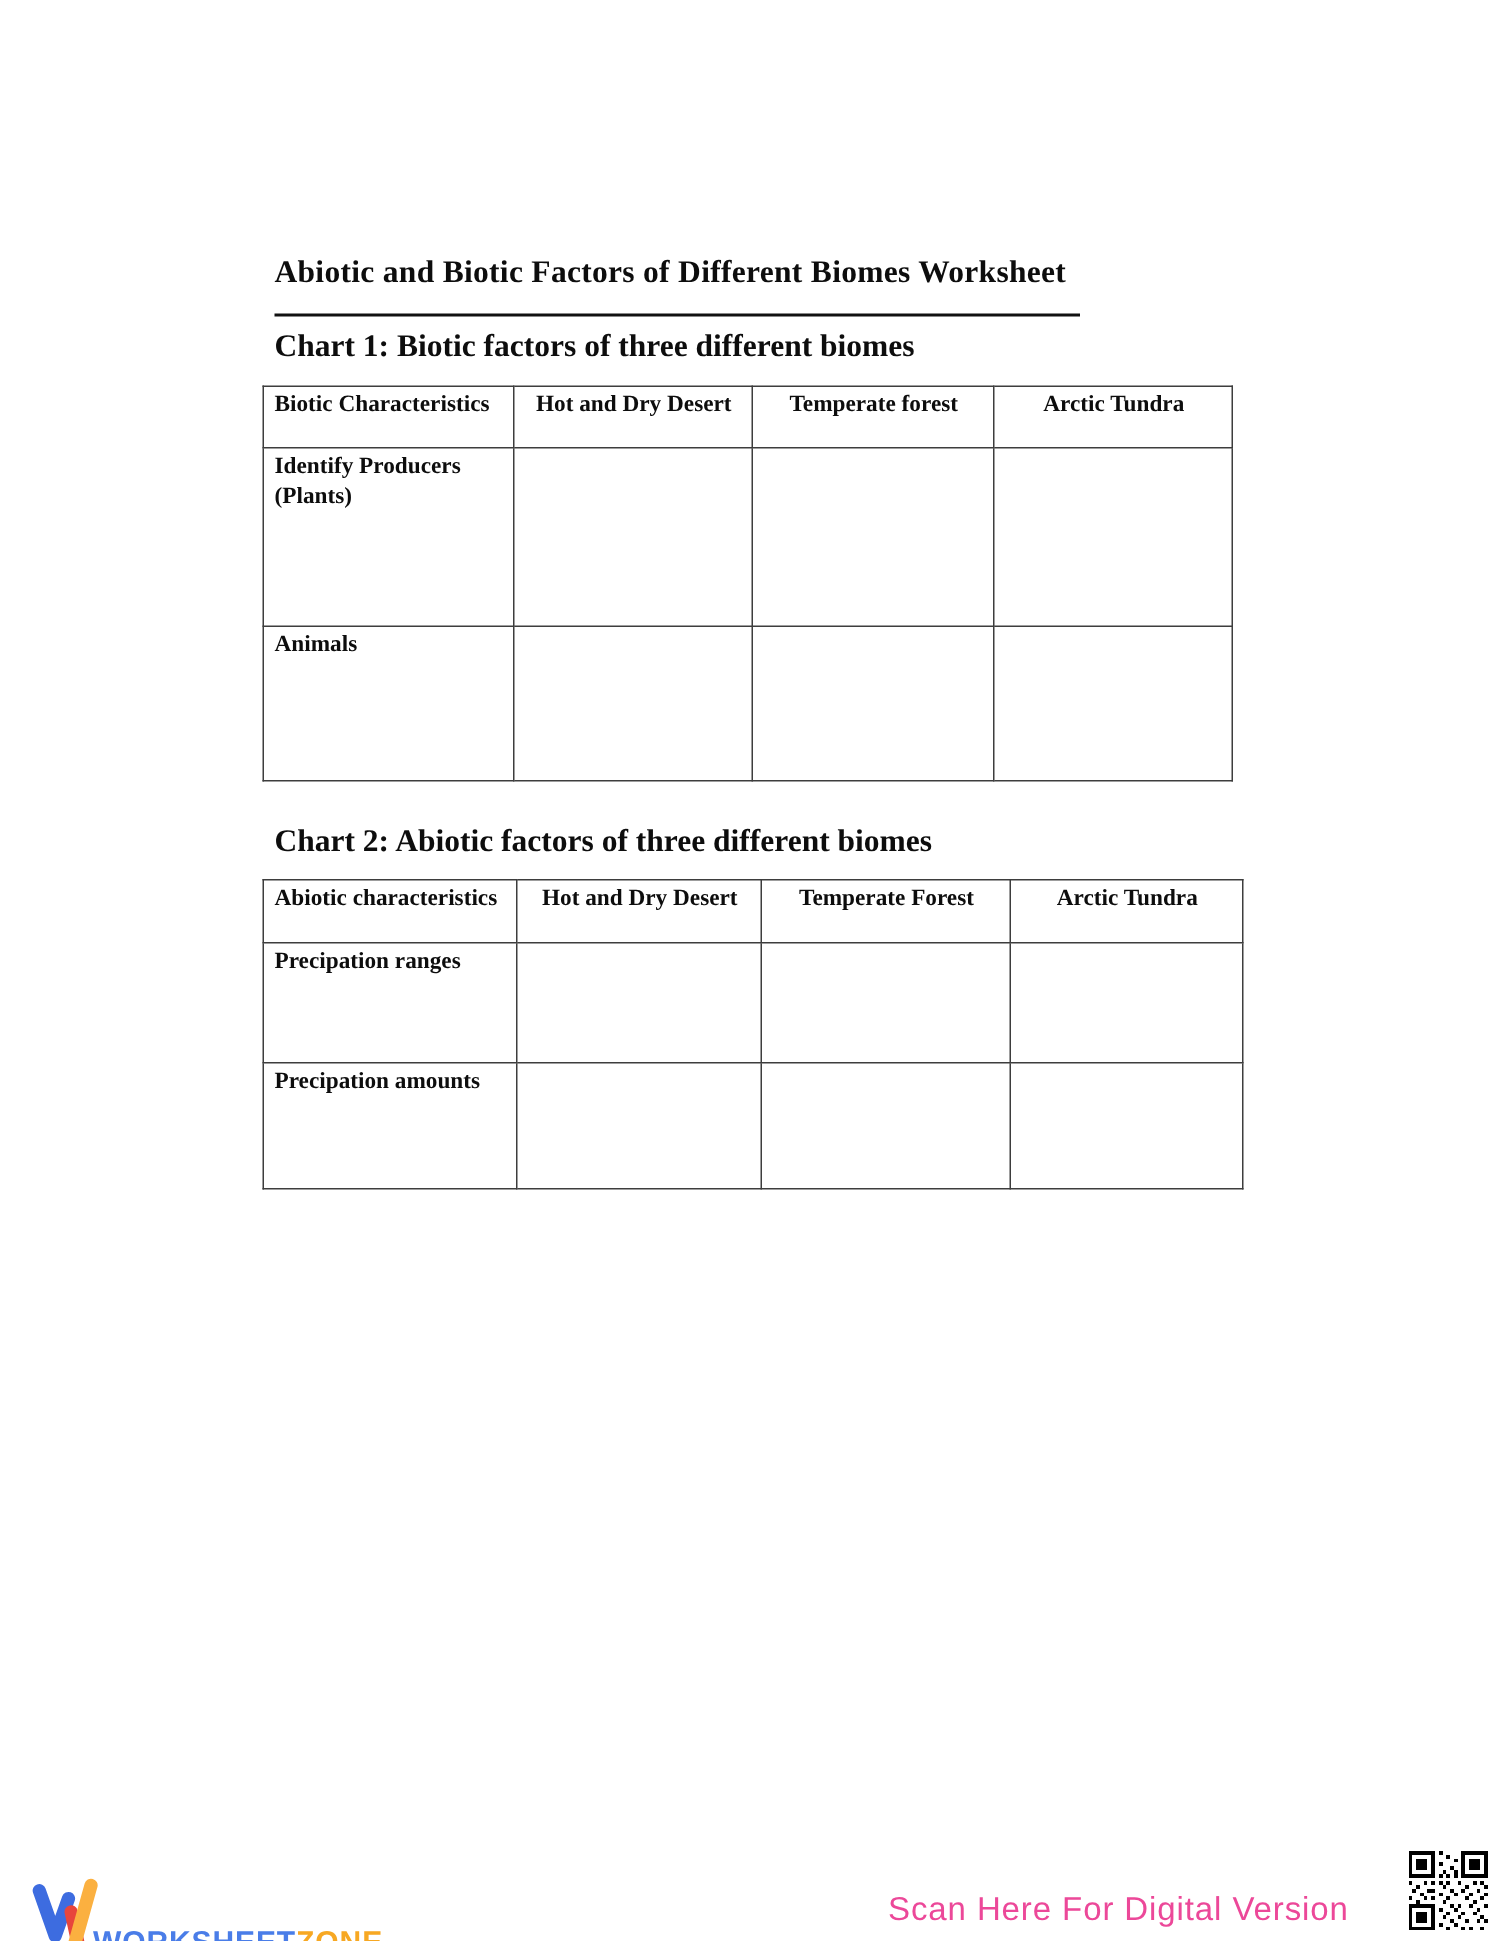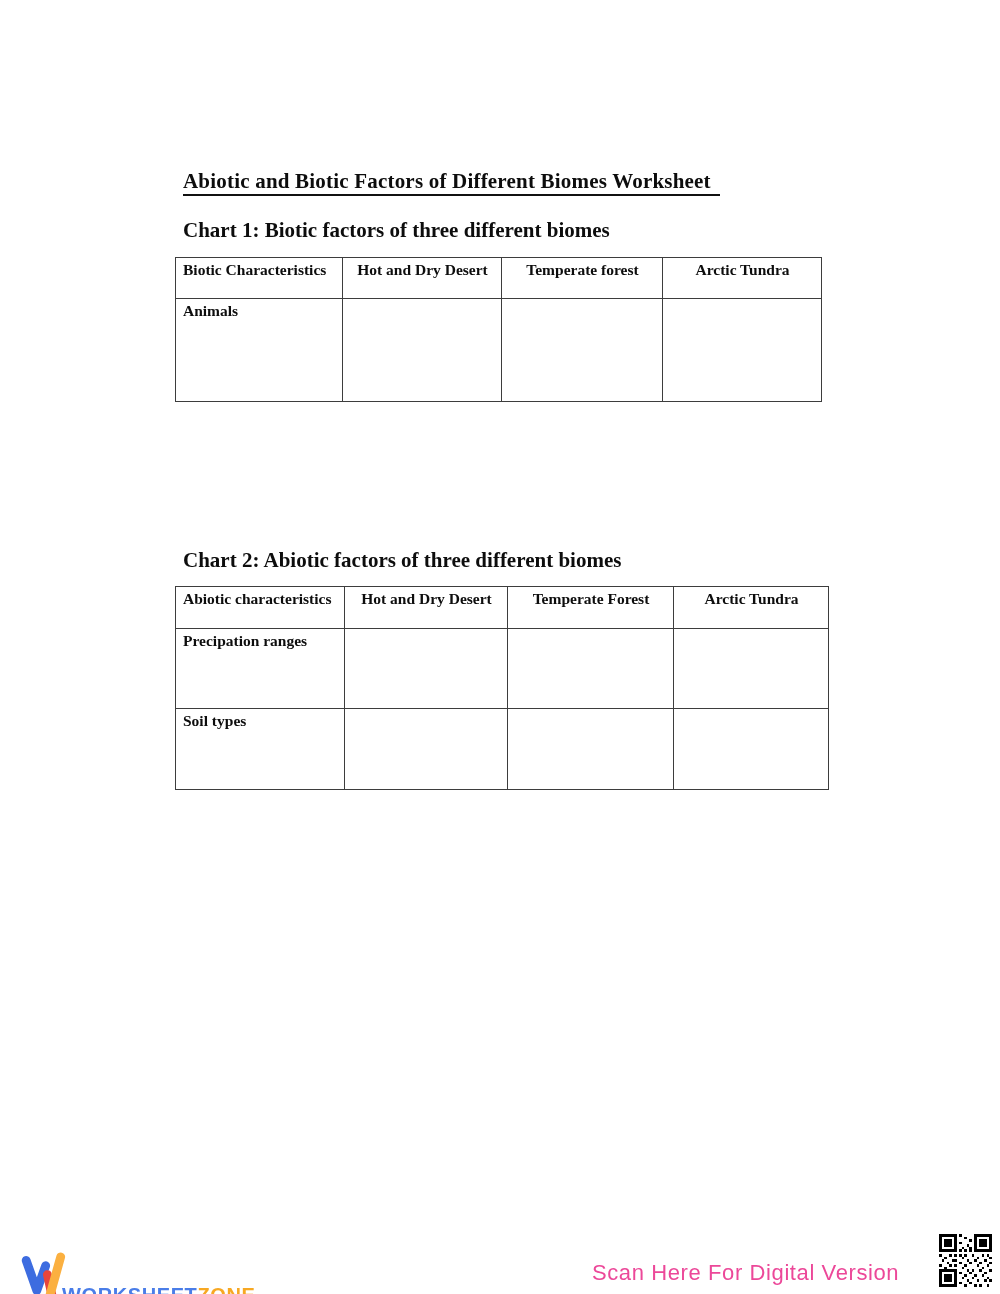--- a/index.html
+++ b/index.html
@@ -7,21 +7,21 @@
   .page {
     position: relative; width: 1000px; height: 1294px; background: #ffffff;
     font-family: "Liberation Serif", serif; color: #0d0d0d;
   }
 
   
   .title {
     position: absolute; left: 183px; top: 169px;
     font-size: 21px; font-weight: 700; letter-spacing: 0.2px;
   }
-  .title .u { border-bottom: 2.5px solid #111; padding-right: 9px; padding-bottom: 1px; }
+  .title .u { border-bottom: 2.5px solid #111; padding-right: 9px; padding-bottom: 16px; }
 
   
   .chart-heading {
     position: absolute; left: 183px;
     font-size: 21px; font-weight: 700;
   }
   .chart-heading.c1 { top: 218px; }
   .chart-heading.c2 { top: 548px; }
 
   
@@ -80,20 +80,26 @@
         <col style="width:161px">
         <col style="width:159px">
       </colgroup>
     <tbody>
         <tr class="head">
       <th class="left">Biotic Characteristics</th>
       <th>Hot and Dry Desert</th>
       <th>Temperate forest</th>
       <th>Arctic Tundra</th>
     </tr>
+    <tr class="row0">
+      <td class="label">Identify Producers (Plants)</td>
+      <td></td>
+      <td></td>
+      <td></td>
+    </tr>
     <tr class="row1">
       <td class="label">Animals</td>
       <td></td>
       <td></td>
       <td></td>
     </tr>
   </tbody>
     </table>
 
   <div class="chart-heading c2">Chart 2: Abiotic factors of three different biomes</div>
@@ -111,22 +117,22 @@
       <th>Hot and Dry Desert</th>
       <th>Temperate Forest</th>
       <th>Arctic Tundra</th>
     </tr>
     <tr class="row0">
       <td class="label">Precipation ranges</td>
       <td></td>
       <td></td>
       <td></td>
     </tr>
-    <tr class="row2">
-      <td class="label">Soil types</td>
+    <tr class="row1">
+      <td class="label">Precipation amounts</td>
       <td></td>
       <td></td>
       <td></td>
     </tr>
   </tbody>
     </table>
 
   <div class="footer">
 
     <div class="logo">

